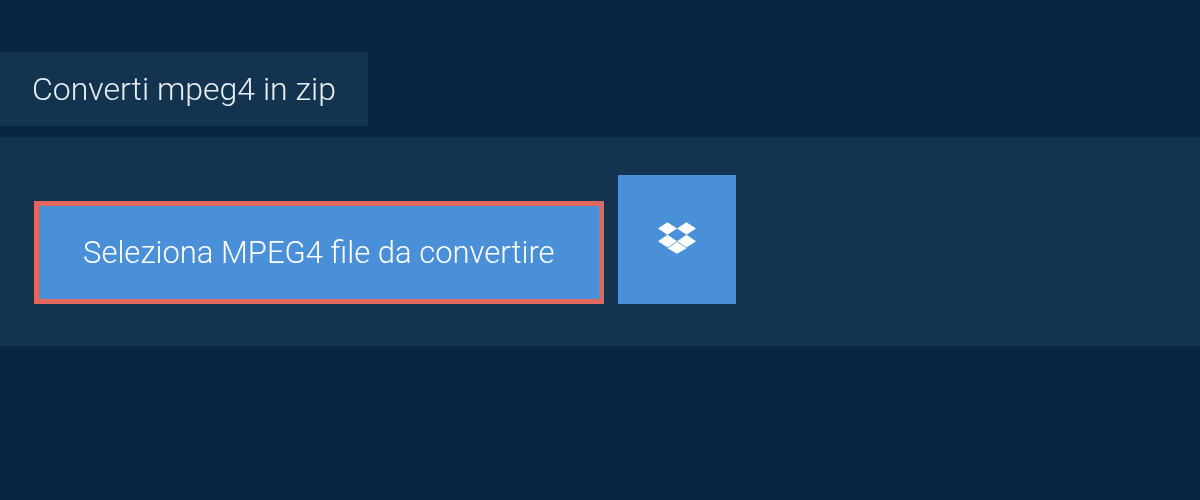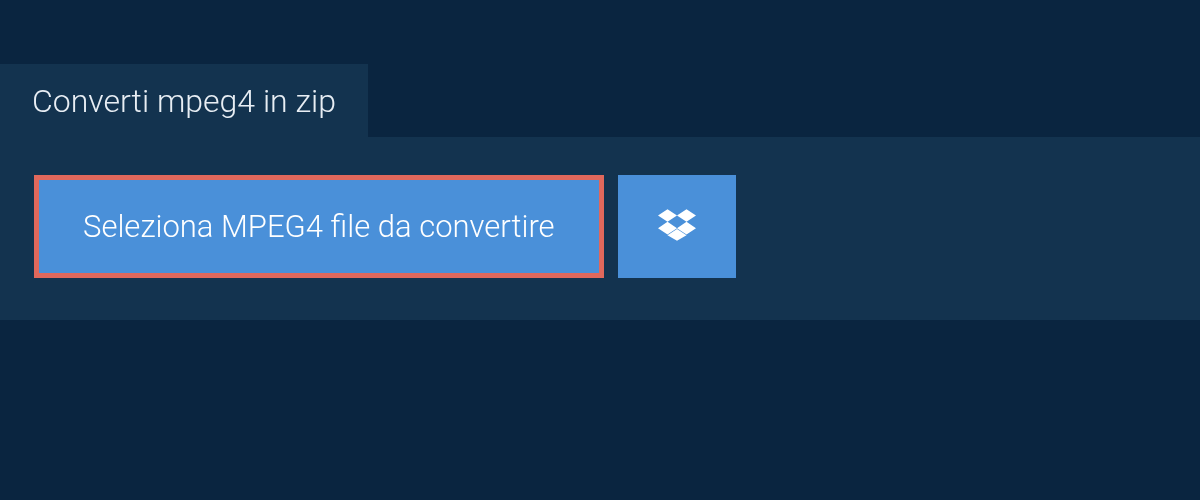--- a/index.html
+++ b/index.html
@@ -9,21 +9,21 @@
     }
     body {
       width: 1200px;
       height: 500px;
       background: #0a2540;
       font-family: -apple-system, BlinkMacSystemFont, "Segoe UI", Roboto, Helvetica, Arial, sans-serif;
       overflow: hidden;
     }
     .tab-container {
       position: absolute;
-      top: 64px;
+      top: 52px;
       left: 0;
     }
     .tab {
       background: #13334f;
       color: #e8eef4;
       font-size: 32px;
       font-weight: 300;
       padding: 18px 32px;
       display: inline-block;
     }
@@ -45,20 +45,21 @@
       border: 5px solid #e0685c;
       color: #ffffff;
       font-size: 31px;
       font-weight: 300;
       padding: 28px 44px;
       cursor: pointer;
       display: flex;
       align-items: flex-start;
       justify-content: center;
       white-space: nowrap;
+      margin-top: 26px;
     }
     .dropbox-button {
       background: #4a90d9;
       width: 118px;
       cursor: pointer;
       display: flex;
       align-items: center;
       justify-content: center;
     }
     .dropbox-button svg {

